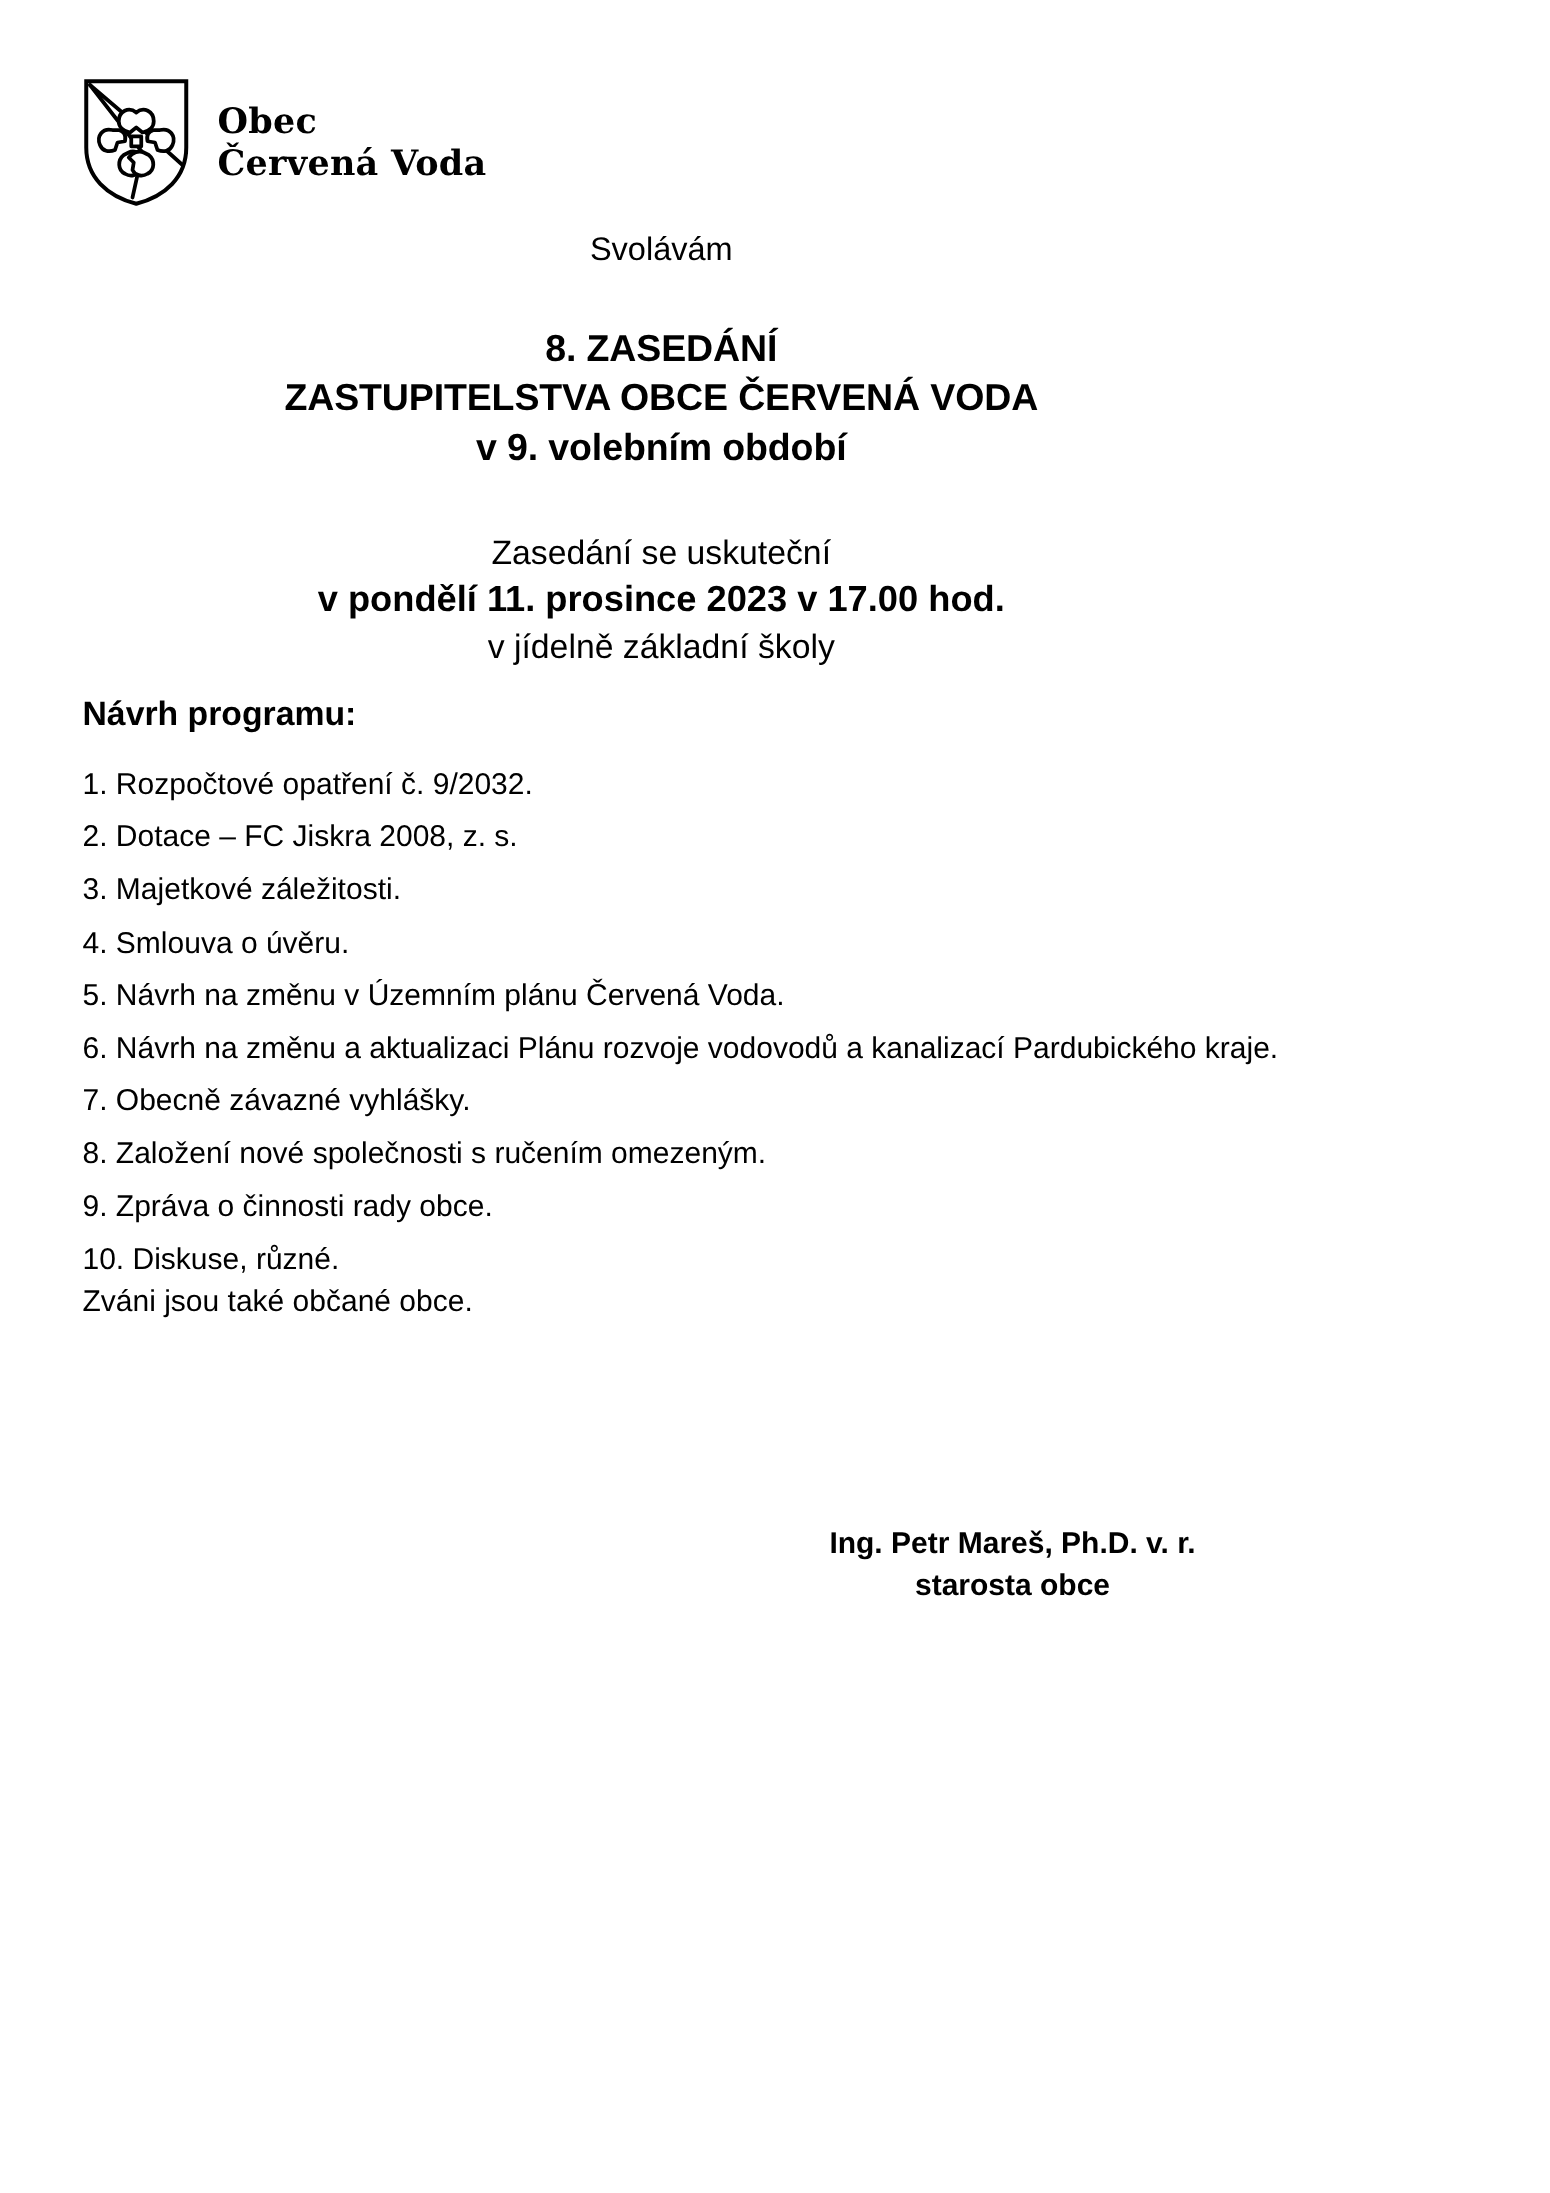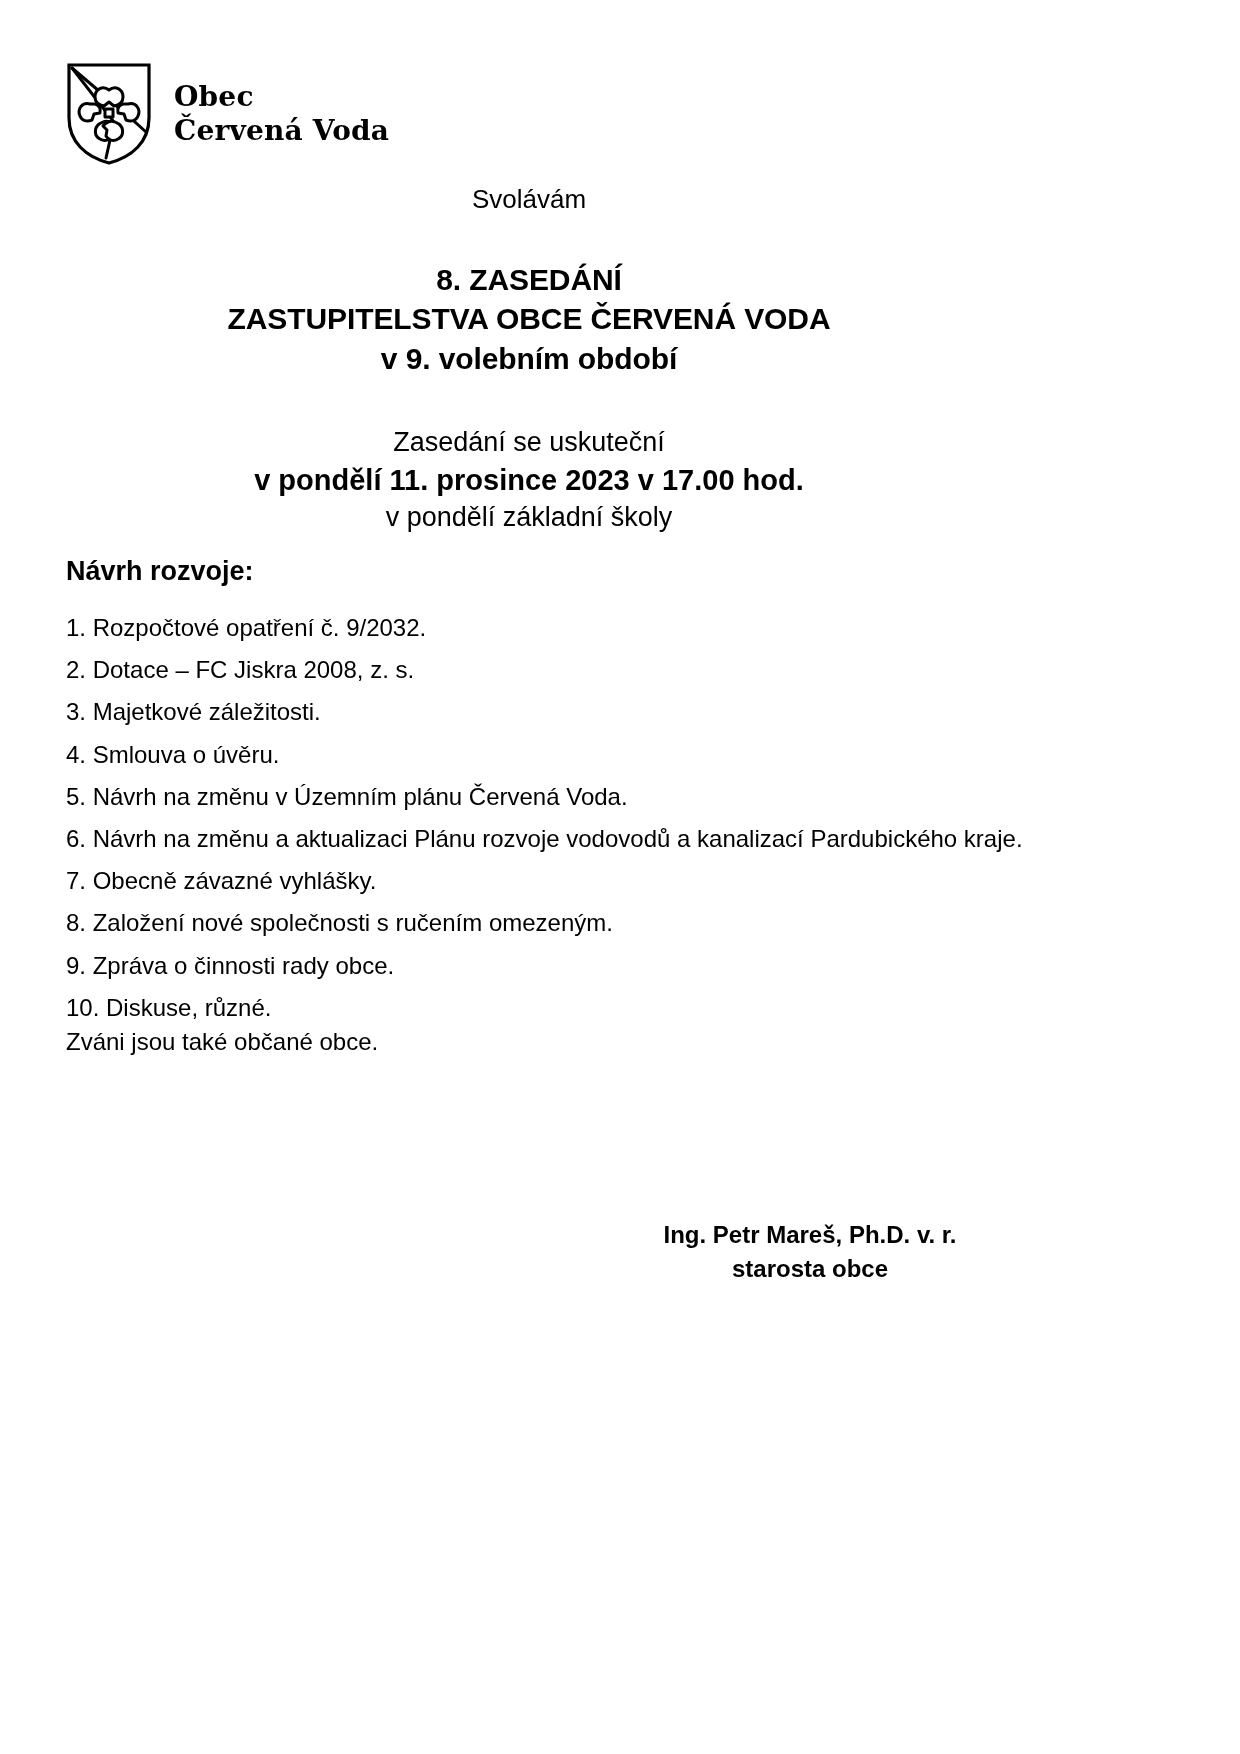--- a/index.html
+++ b/index.html
@@ -176,25 +176,25 @@
       <span class="wide">8. ZASEDÁNÍ</span>
       <span class="wide">ZASTUPITELSTVA OBCE ČERVENÁ VODA</span>
       <span class="wide">v 9. volebním období</span>
     </p>
 
     <div class="gap-mid"></div>
 
     <p class="mid">
       <span>Zasedání se uskuteční</span>
       <span class="strong">v pondělí 11. prosince 2023 v 17.00 hod.</span>
-      <span>v pondělí základní školy</span>
+      <span>v jídelně základní školy</span>
     </p>
   </div>
 
-  <div class="section-heading">Návrh rozvoje:</div>
+  <div class="section-heading">Návrh programu:</div>
 
   <ol class="agenda">
     <li>1. Rozpočtové opatření č. 9/2032.</li>
     <li>2. Dotace – FC Jiskra 2008, z. s.</li>
     <li>3. Majetkové záležitosti.</li>
     <li>4. Smlouva o úvěru.</li>
     <li>5. Návrh na změnu v Územním plánu Červená Voda.</li>
     <li>6. Návrh na změnu a aktualizaci Plánu rozvoje vodovodů a kanalizací Pardubického kraje.</li>
     <li>7. Obecně závazné vyhlášky.</li>
     <li>8. Založení nové společnosti s ručením omezeným.</li>

